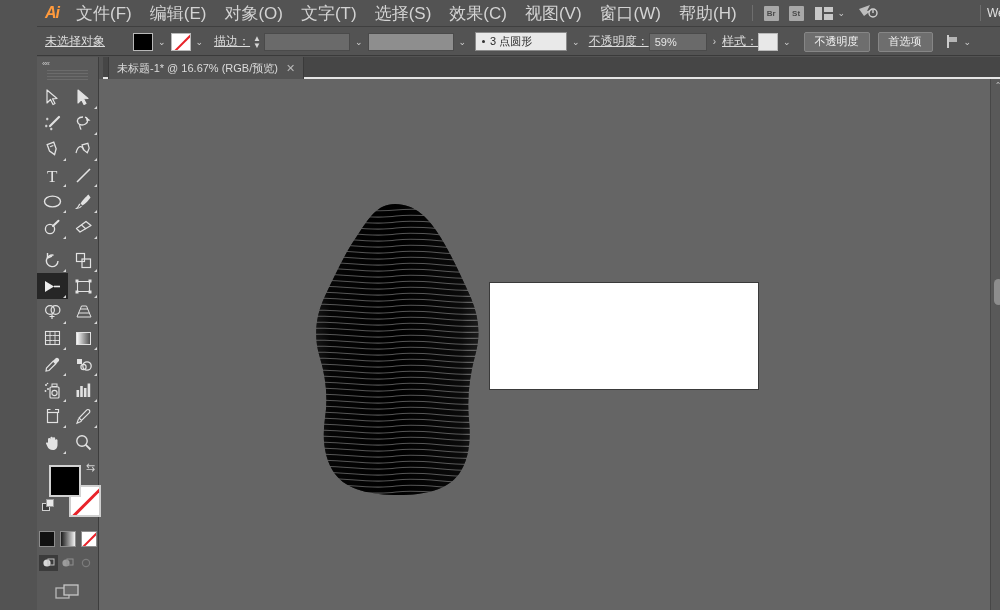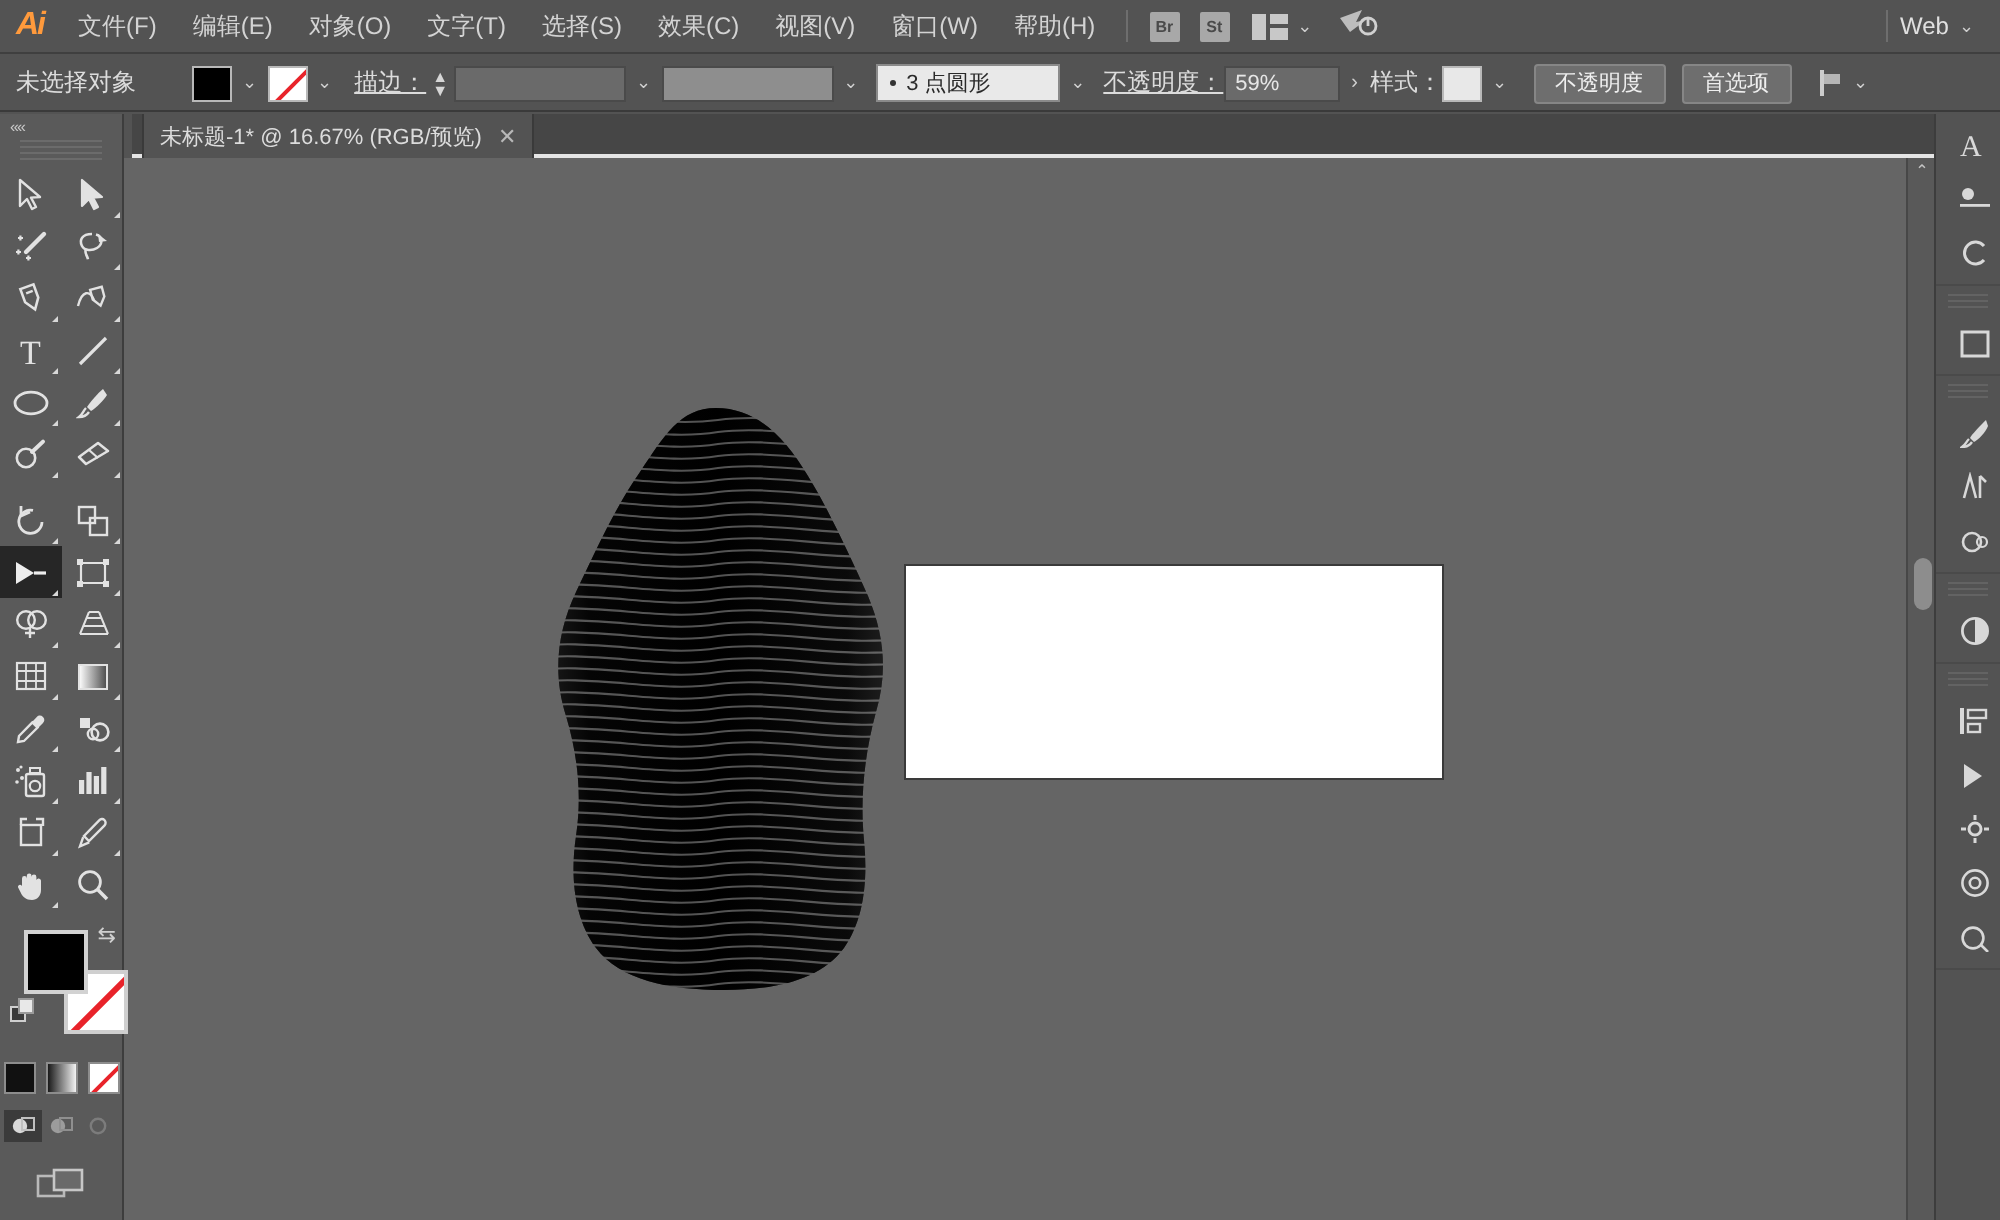--- a/index.html
+++ b/index.html
@@ -2,36 +2,36 @@
 <html><head>
 <meta charset="utf-8">
 <style>
   * { box-sizing: border-box; margin:0; padding:0; }
   html,body{
     width:1000px; height:610px; overflow:hidden;
     background:#535353;
     font-family:"Liberation Sans","DejaVu Sans",sans-serif;
     -webkit-font-smoothing:antialiased;
   }
-  .app{ position:relative; width:896px; height:610px; }
+  .app{ position:relative; width:896px; height:610px;margin-left:37px; }
 
   
   .menubar{
     position:absolute; left:0; top:0; width:1000px; height:27px;
     background:#535353; display:flex; align-items:center;
     border-bottom:1px solid #3f3f3f;
   }
   .ai-logo{
     width:30px; height:27px; display:flex; align-items:center; justify-content:center;
     color:#ff9a3c; font-size:16px; font-weight:bold; font-style:italic;
     letter-spacing:-1px;
   }
   .menu-item{
     padding:0 9px; height:27px; line-height:27px;
-    color:#d3d3d3; font-size:12px; white-space:nowrap; cursor:default;
+    color:#d3d3d3; font-size:17px; white-space:nowrap; cursor:default;
   }
   .mb-sep{ width:1px; height:16px; background:#6e6e6e; margin:0 6px; }
   .sq-btn{
     width:15px; height:15px; background:#a8a8a8; color:#4a4a4a;
     font-size:8px; line-height:15px; text-align:center; margin:0 5px;
     border-radius:1px; font-weight:bold;
   }
   .arrange-ico{ width:18px;height:13px; margin-left:6px; position:relative; }
   .arrange-ico i{ position:absolute; background:#c8c8c8; display:block;}
   .arrange-ico i.a{ left:0; top:0; width:7px; height:13px;}
@@ -41,21 +41,21 @@
   .bird{ margin-left:8px; color:#c0c0c0; font-size:14px; }
   .mb-right{ margin-left:auto; display:flex; align-items:center; padding-right:8px;}
   .web-lbl{ color:#e0e0e0; font-size:12px; }
 
   
   .controlbar{
     position:absolute; left:0; top:28px; width:1000px; height:28px;
     background:#535353; display:flex; align-items:center; padding-left:8px;
     border-bottom:1px solid #3a3a3a;
   }
-  .cb-label{ color:#dcdcdc; font-size:12px; white-space:nowrap; }
+  .cb-label{ color:#dcdcdc; font-size:12px; white-space:nowrap;text-decoration:underline; }
   .cb-label.u{ text-decoration:underline;font-family:Liberation Serif, serif; }
   .swatch-blk{
     width:20px;height:18px;background:#000;border:1px solid #b9b9b9; margin-left:4px;
   }
   .swatch-none{
     width:20px;height:18px;background:#fff;border:1px solid #b9b9b9;position:relative;overflow:hidden;
   }
   .swatch-none:after{
     content:""; position:absolute; left:-4px; top:8px; width:30px;height:2px;
     background:#e8232a; transform:rotate(-45deg);

